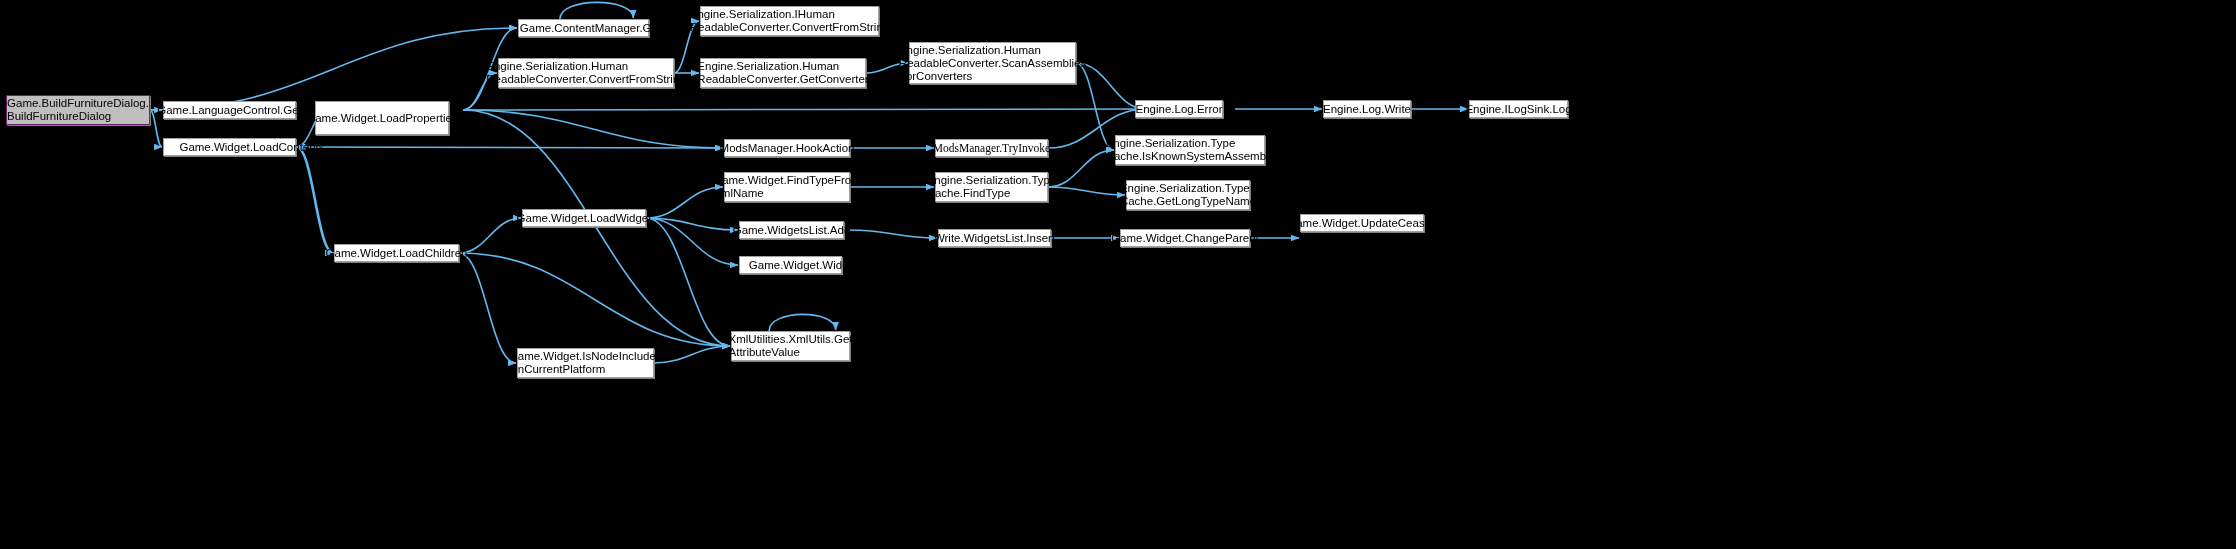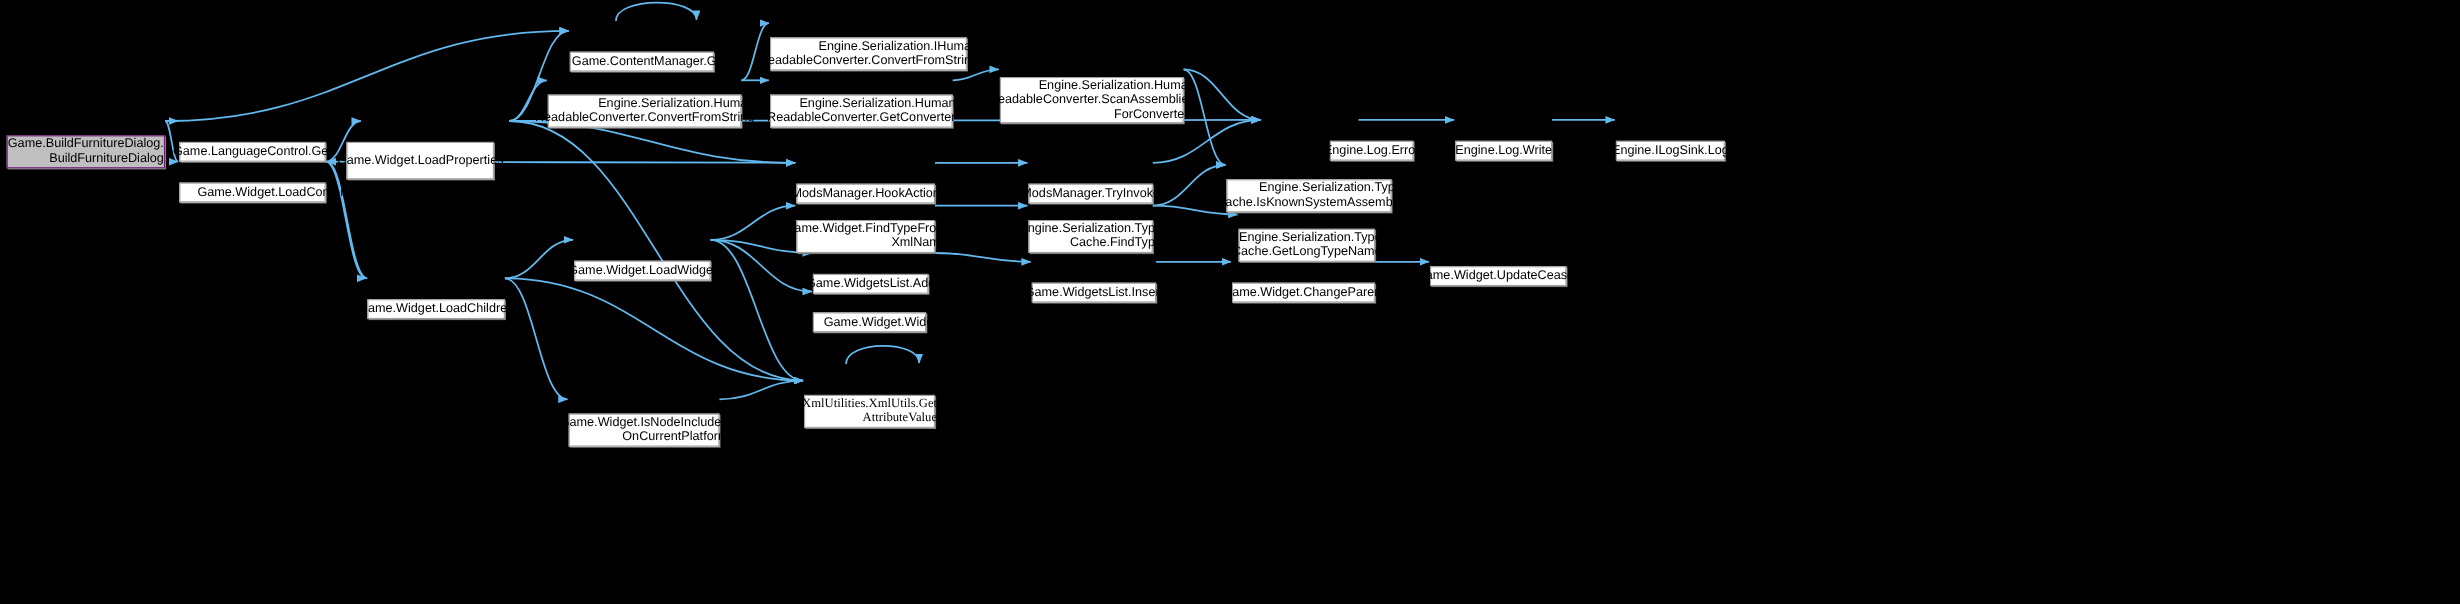--- a/index.html
+++ b/index.html
@@ -22,32 +22,31 @@
     width: 2236px;
     height: 549px;
     pointer-events: none;
   }
   .node {
     position: absolute;
     box-sizing: border-box;
     display: flex;
     align-items: center;
     justify-content: center;
-    text-align: right;
+    text-align: left;
     background: #ffffff;
     border: 1px solid #a0a0a0;
     box-shadow: 1px 1px 0 0 #808080;
     color: #000000;
     font-size: 11.5px;
     line-height: 13px;
     letter-spacing: 0px;
     white-space: pre-line;
     padding: 0 3px;
     z-index: 5;
-    margin-top: 28px;
   }
   .node.root {
     background: #bfbfbf;
     border: 1px solid #701a75;
   }
 </style>
 </head>
 <body>
 
 <div id="canvas">
@@ -113,31 +112,31 @@
 ReadableConverter.GetConverter</div>
       <div class="node" style="left: 909px; top: 42px; width: 167px; height: 42px;">Engine.Serialization.Human
 ReadableConverter.ScanAssemblies
 ForConverters</div>
       <div class="node" style="left: 724px; top: 139px; width: 126px; height: 18px;">ModsManager.HookAction</div>
       <div class="node" style="left: 724px; top: 172px; width: 126px; height: 30px;">Game.Widget.FindTypeFrom
 XmlName</div>
       <div class="node" style="left: 522px; top: 209px; width: 124px; height: 18px;">Game.Widget.LoadWidget</div>
       <div class="node" style="left: 739px; top: 221px; width: 105px; height: 18px;">Game.WidgetsList.Add</div>
       <div class="node" style="left: 739px; top: 256px; width: 103px; height: 18px; padding-left: 29px;">Game.Widget.Widget</div>
-      <div class="node" style="left: 731px; top: 331px; width: 119px; height: 30px; font-family: Liberation Serif, serif;">XmlUtilities.XmlUtils.Get
+      <div class="node" style="left: 731px; top: 331px; width: 119px; height: 30px;">XmlUtilities.XmlUtils.Get
 AttributeValue</div>
       <div class="node" style="left: 517px; top: 348px; width: 137px; height: 30px;">Game.Widget.IsNodeIncluded
 OnCurrentPlatform</div>
-      <div class="node" style="left: 935px; top: 139px; width: 113px; height: 18px;">ModsManager.TryInvoke</div>
+      <div class="node" style="left: 935px; top: 139px; width: 113px; height: 18px; font-family: Liberation Serif, serif;">ModsManager.TryInvoke</div>
       <div class="node" style="left: 935px; top: 172px; width: 113px; height: 30px;">Engine.Serialization.Type
 Cache.FindType</div>
       <div class="node" style="left: 1115px; top: 135px; width: 150px; height: 30px;">Engine.Serialization.Type
 Cache.IsKnownSystemAssembly</div>
       <div class="node" style="left: 1126px; top: 180px; width: 124px; height: 30px;">Engine.Serialization.Type
 Cache.GetLongTypeName</div>
-      <div class="node" style="left: 938px; top: 229px; width: 113px; height: 18px;">Game.WidgetsList.Insert</div>
+      <div class="node" style="left: 938px; top: 229px; width: 113px; height: 18px;">Write.WidgetsList.Insert</div>
       <div class="node" style="left: 1120px; top: 229px; width: 130px; height: 18px;">Game.Widget.ChangeParent</div>
       <div class="node" style="left: 1300px; top: 214px; width: 124px; height: 18px;">Game.Widget.UpdateCeases</div>
-      <div class="node" style="left: 1209px; top: 100px; width: 76px; height: 18px;">Engine.Log.Error</div>
+      <div class="node" style="left: 1135px; top: 100px; width: 88px; height: 18px;">Engine.Log.Error</div>
       <div class="node" style="left: 1323px; top: 100px; width: 88px; height: 18px;">Engine.Log.Write</div>
       <div class="node" style="left: 1469px; top: 100px; width: 99px; height: 18px;">Engine.ILogSink.Log</div>
     </div>
 </div>
 
 </body></html>

